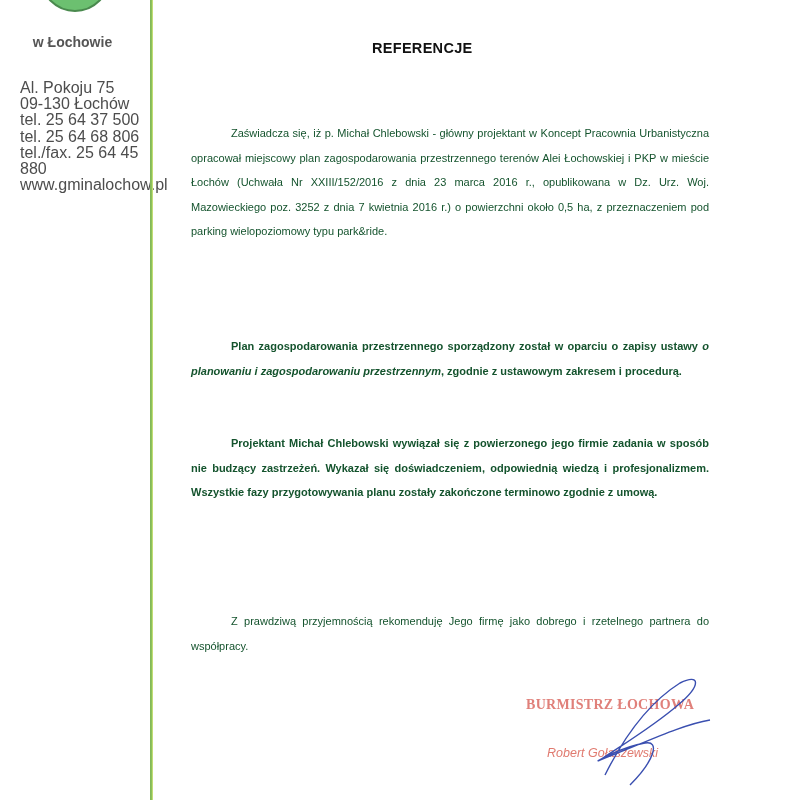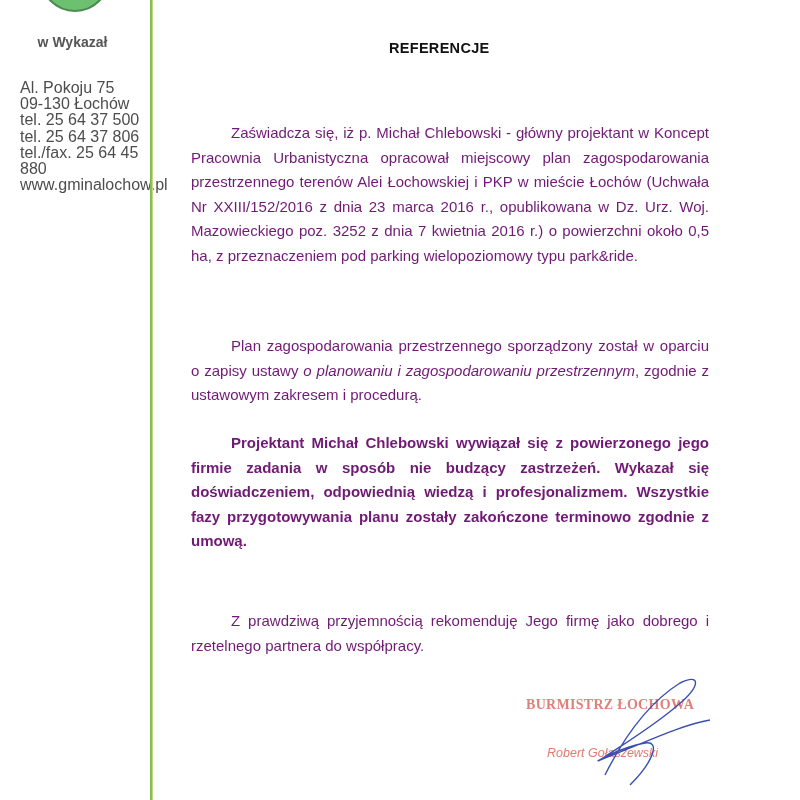--- a/index.html
+++ b/index.html
@@ -6,47 +6,47 @@
   body { width:800px; height:800px; background:#ffffff; position:relative; overflow:hidden;
          font-family:"Liberation Sans", sans-serif; color:#1a1a1a; }
   .logo { position:absolute; left:40px; top:-58px; width:66px; height:66px; border-radius:50%;
           background:#6cc070; border:2px solid #4a8a4e; }
   .sidebar { position:absolute; left:0; top:0; width:150px; }
   .office { position:absolute; left:0; top:33px; width:145px; text-align:center;
             font-weight:bold; font-size:14px; line-height:18px; color:#555; }
   .addr { position:absolute; left:20px; top:80px; font-size:16px; line-height:16.2px; color:#4d4d4d; }
   .vline { position:absolute; left:150px; top:0; width:3px; height:800px;
            background:linear-gradient(to right,#7fb35a,#8fc45a 60%,#e6ee8a); }
-  .title { position:absolute; left:389px; top:40px; font-weight:bold; font-size:14.5px; color:#111; letter-spacing:0.3px; }
-  .para { position:absolute; left:191px; width:518px; font-size:15px; line-height:24.5px;
-          text-align:justify; color:#701a75; }
+  .title { position:absolute; left:372px; top:40px; font-weight:bold; font-size:14.5px; color:#111; letter-spacing:0.3px; }
+  .para { position:absolute; left:191px; width:518px; font-size:11px; line-height:24.5px;
+          text-align:justify; color:#14532d; }
   .para .indent { display:inline-block; width:40px; }
   .p1 { top:121px; }
-  .p2 { top:334px; }
+  .p2 { top:334px;font-weight:bold; }
   .p3 { top:431px;font-weight:bold; }
   .p4 { top:609px; }
   .stamp { position:absolute; left:526px; top:697px; font-family:"Liberation Serif", serif;
            font-weight:bold; font-size:14px; color:#e0807a; letter-spacing:0.3px; }
   .signer { position:absolute; left:547px; top:746px; font-style:italic; font-size:12.5px; color:#e07a6f; }
   .signature { position:absolute; left:560px; top:665px; width:180px; height:135px; }
 </style>
 </head>
 <body>
 
 <div class="logo"></div>
 
 <div class="sidebar">
   <div class="office">
-    <div>w Wykazał</div>
+    <div>w Łochowie</div>
   </div>
   <div class="addr">
     <div>Al. Pokoju 75</div>
     <div>09-130 Łochów</div>
     <div>tel. 25 64 37 500</div>
-    <div>tel. 25 64 37 806</div>
+    <div>tel. 25 64 68 806</div>
     <div>tel./fax. 25 64 45 880</div>
     <div>www.gminalochow.pl</div>
   </div>
 </div>
 
 <div class="vline"></div>
 
 <div class="title">REFERENCJE</div>
 
 <div class="para p1"><span class="indent"></span><span>Zaświadcza się, iż p. Michał Chlebowski - główny projektant w Koncept Pracownia Urbanistyczna opracował miejscowy plan zagospodarowania przestrzennego terenów Alei Łochowskiej i PKP w mieście Łochów (Uchwała Nr XXIII/152/2016 z dnia 23 marca 2016 r., opublikowana w Dz. Urz. Woj. Mazowieckiego poz. 3252 z dnia 7 kwietnia 2016 r.) o powierzchni około 0,5 ha, z przeznaczeniem pod parking wielopoziomowy typu park&amp;ride.</span></div>

